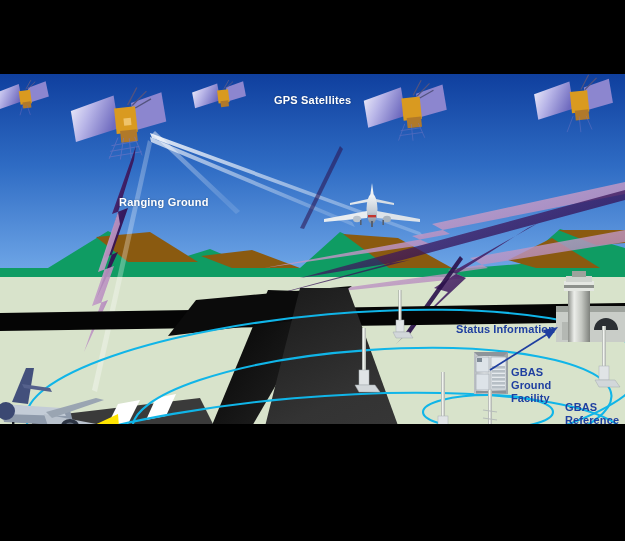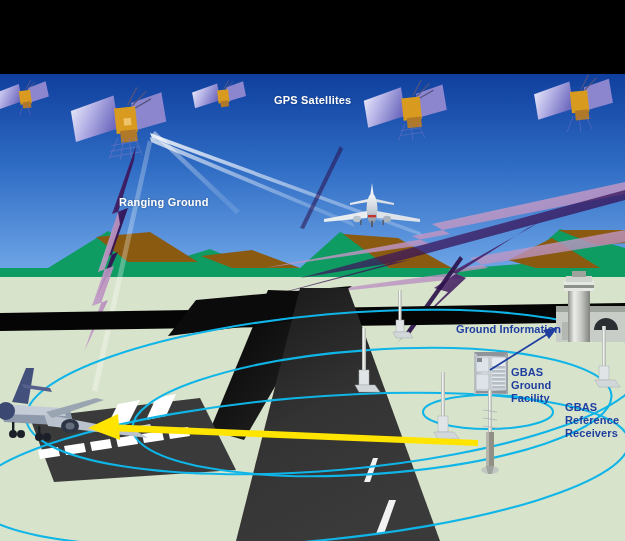--- a/index.html
+++ b/index.html
@@ -1,16 +1,16 @@
 <!DOCTYPE html>
 <html><head>
 <meta charset="utf-8">
 <style>
   html,body{margin:0;padding:0;background:#000;}
-  #stage{position:relative;width:625px;height:541px;overflow:hidden;background:#000;
+  #stage{position:relative;width:625px;height:424px;overflow:hidden;background:#000;
          font-family:"Liberation Sans",sans-serif;}
   #stage svg{position:absolute;left:0;top:0;}
   .lbl{position:absolute;font-weight:bold;line-height:1.18;white-space:pre;}
   .lbl-white{color:#ffffff;font-size:11px;letter-spacing:.2px;
              text-shadow:0 0 2px rgba(0,0,0,.35);}
   .lbl-blue{color:#1f3fa0;font-size:11px;letter-spacing:.1px;}
 </style>
 </head>
 <body>
 
@@ -306,21 +306,21 @@
     <g>
       <line x1="490" y1="370" x2="554" y2="330" stroke="#1f3fa0" stroke-width="1.8"></line>
       <polygon points="558,327 543,330 549,339" fill="#1f3fa0"></polygon>
     </g>
   </svg>
 
   <div class="lbl lbl-white" style="left:274px; top:94px;">GPS Satellites</div>
 
   <div class="lbl lbl-white" style="left:119px; top:196px;">Ranging Ground</div>
 
-  <div class="lbl lbl-blue" style="left:456px; top:323px;">Ground Information</div>
+  <div class="lbl lbl-blue" style="left:456px; top:323px;">Status Information</div>
 
   <div class="lbl lbl-blue" style="left:511px; top:366px;">GBAS
 Ground
 Facility</div>
 
   <div class="lbl lbl-blue" style="left:565px; top:401px;">GBAS
 Reference
 Receivers</div>
 
 

